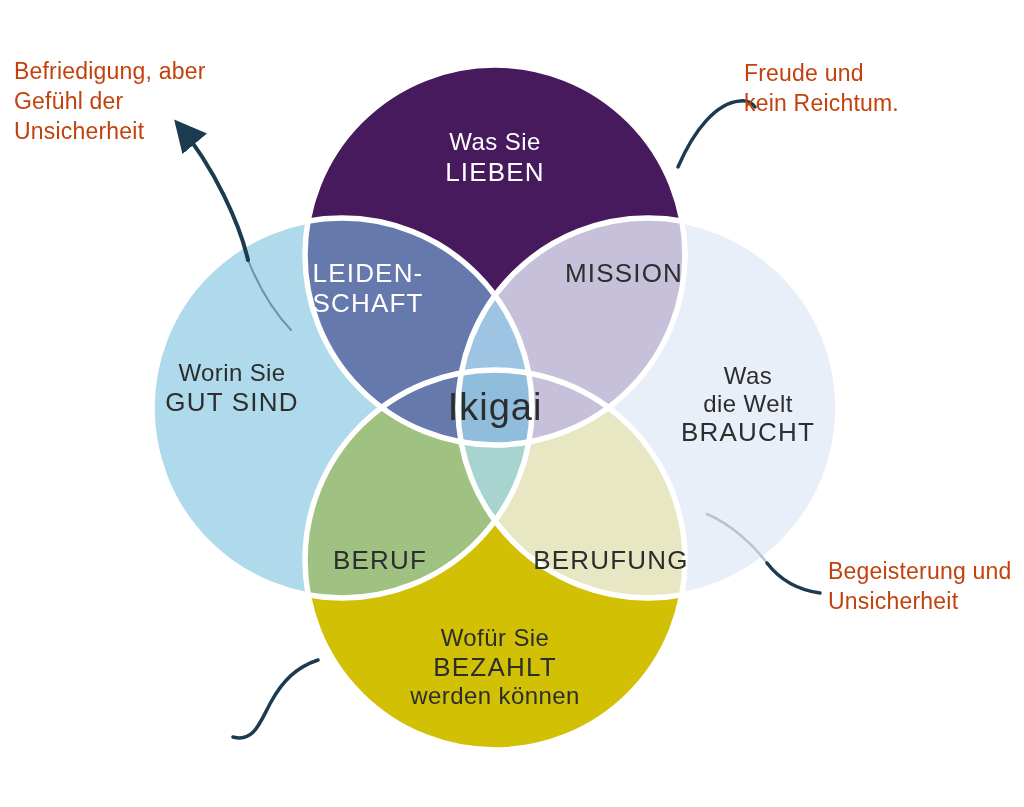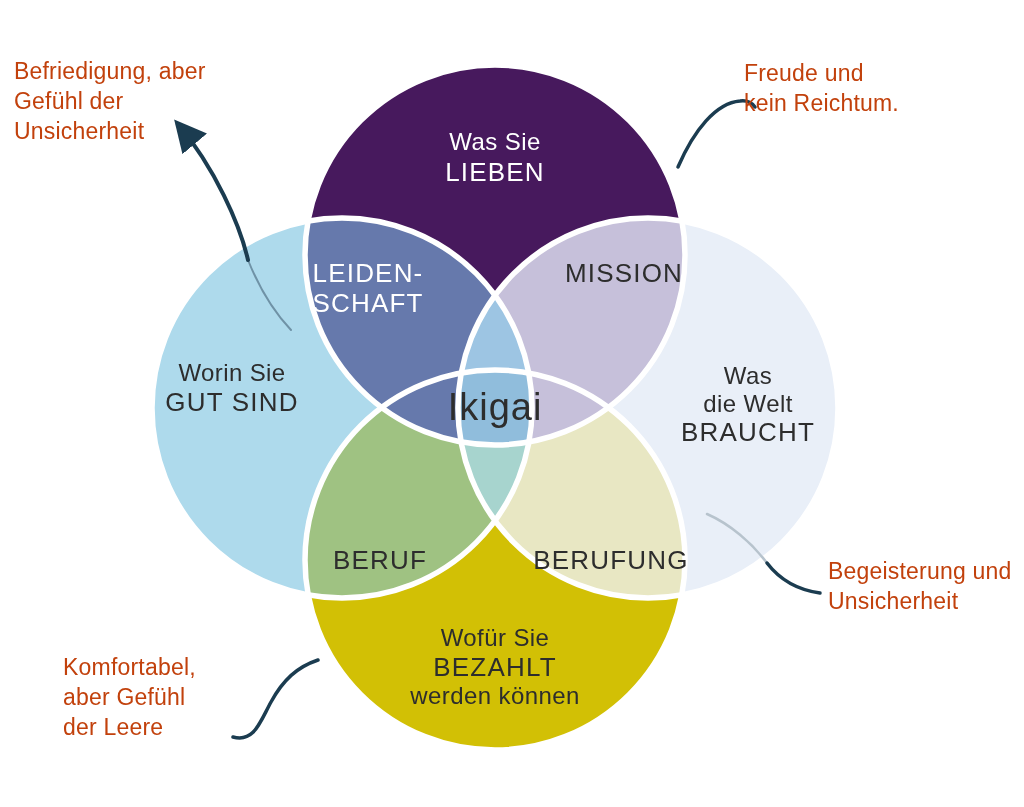--- a/index.html
+++ b/index.html
@@ -171,19 +171,14 @@
   <div class="note" style="left:744px; top:58px">
     <div>Freude und</div>
     <div>kein Reichtum.</div>
   </div>
 
   <div class="note" style="left:828px; top:556px">
     <div>Begeisterung und</div>
     <div>Unsicherheit</div>
   </div>
 
-  <div class="note" style="left:63px; top:652px">
-    <div>Komfortabel,</div>
-    <div>aber Gefühl</div>
-    <div>der Leere</div>
-  </div>
 
 </div>
 
 </body></html>

